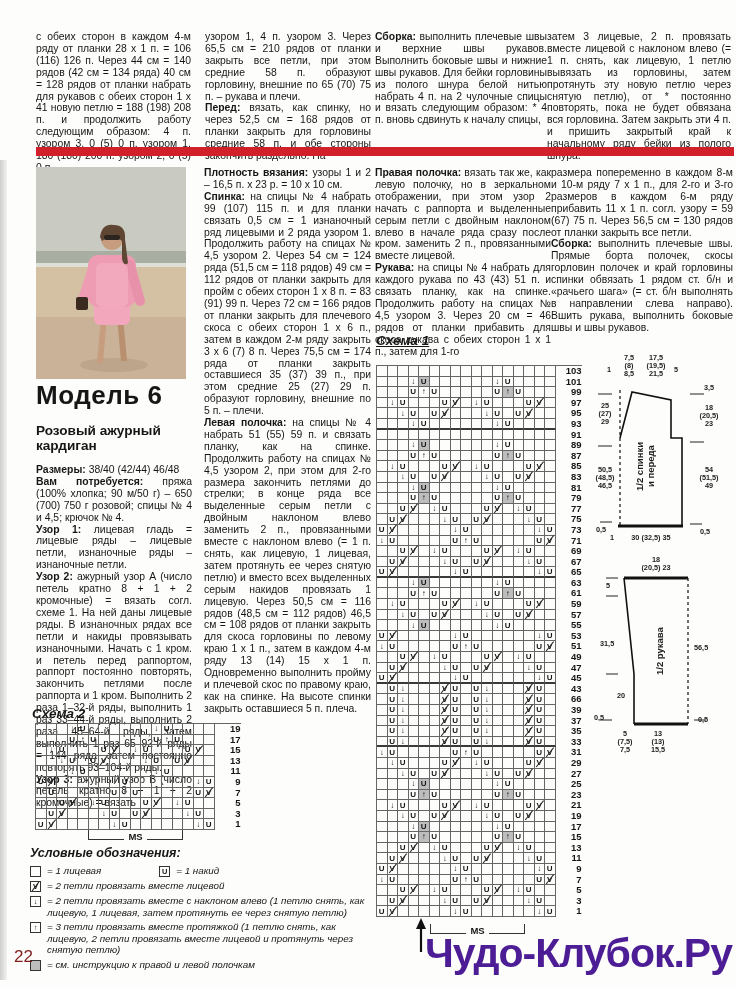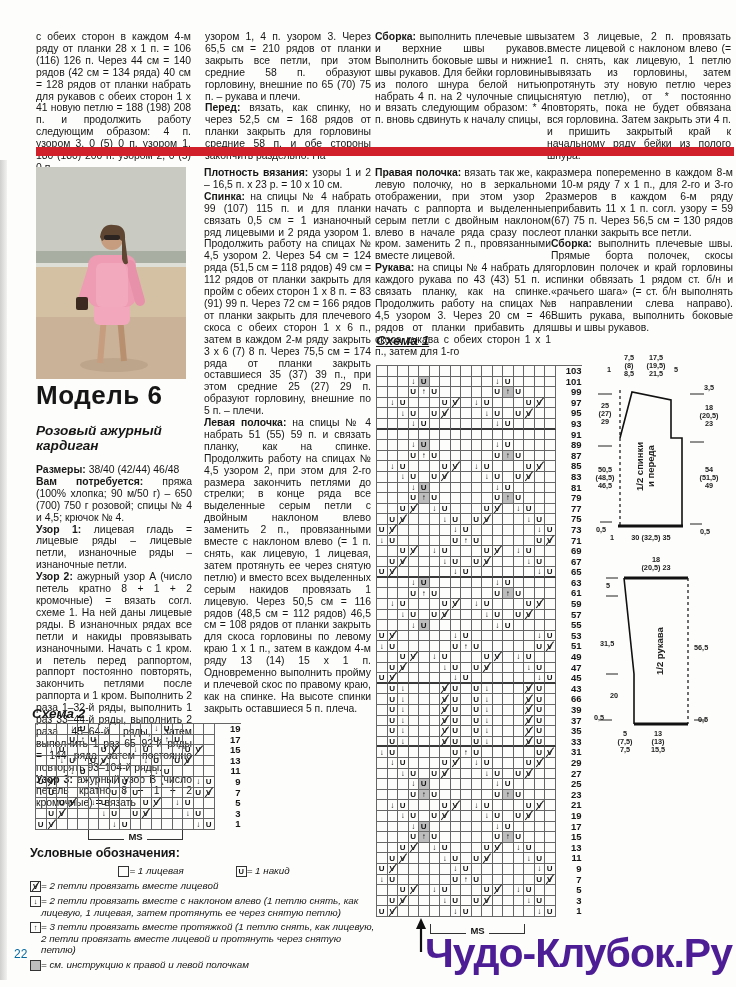--- a/index.html
+++ b/index.html
@@ -5,55 +5,55 @@
   html,body{margin:0;padding:0;background:#e8e8e6;}
   .page{position:relative;width:736px;height:987px;background:#fdfdfb;overflow:hidden;
         font-family:"Liberation Sans",sans-serif;color:#161616;}
   .edge-shadow{position:absolute;left:0;top:160px;width:7px;height:820px;
         background:linear-gradient(to right,#cfcfcd,#f2f2f0);}
   .abs{position:absolute;}
   .para{margin:0;text-align:justify;font-size:10.4px;line-height:11.9px;}
   .para b{font-weight:bold;}
   .red-bar{background:#d2202a;}
   h1.model-title{margin:0 0 12px;font-size:26px;font-weight:800;letter-spacing:.5px;}
-  .subtitle{font-size:13.6px;font-weight:bold;margin:0 0 11px;font-style:italic;}
+  .subtitle{font-size:13.6px;font-weight:bold;margin:0 0 11px;}
   .schema-title{font-style:italic;font-weight:bold;font-size:13.5px;}
   
   .chart{border-top:1px solid #666;}
   .crow{display:flex;align-items:stretch;}
   .crow.sec .cells .cell{border-bottom:2px solid #3a3a3a;}
   .cells{display:flex;border-left:1px solid #666;}
   .cell{width:10.5px;height:10.6px;box-sizing:border-box;border-right:1px solid #666;
         border-bottom:1px solid #666;font-size:8px;font-weight:bold;line-height:9px;
         display:flex;align-items:center;justify-content:center;position:relative;flex:none;}
   .cell.gray{background:#bdbdbd;}
   .slash::after{content:"";position:absolute;left:-1px;right:-1px;top:45%;
         border-top:1px solid #222;transform:rotate(-52deg);}
   .rownum{width:22px;flex:none;text-align:right;font-size:9.5px;font-weight:bold;
         line-height:10.6px;padding-left:4px;}
   .ms{display:flex;align-items:flex-start;height:13px;}
   .ms .riser{width:1px;height:10px;background:#333;flex:none;}
   .ms .hline{flex:1;height:9px;border-bottom:1px solid #333;}
   .ms .ms-label{font-size:9.5px;font-weight:bold;padding:2px 4px 0;line-height:10px;}
   
-  .legend-title{font-weight:bold;font-size:12.5px;margin-bottom:5px;}
-  .lrow{display:flex;align-items:flex-start;margin:3px 0;
-        font-style:italic;font-size:9.8px;line-height:11.5px;justify-content:center;}
+  .legend-title{font-style:italic;font-weight:bold;font-size:12.5px;margin-bottom:5px;}
+  .lrow{display:flex;align-items:flex-start;gap:6px;margin:3px 0;
+        font-style:italic;font-size:9.8px;line-height:11.5px;}
   .sym{display:inline-flex;width:11px;height:11px;box-sizing:border-box;border:1px solid #333;
         align-items:center;justify-content:center;font-size:7.5px;font-weight:bold;
         font-style:normal;position:relative;flex:none;margin-top:1px;}
   .sym.grayb{background:#bdbdbd;}
   .ltext{flex:1;}
   
   .dlabel{position:absolute;font-size:7.3px;line-height:8.2px;text-align:center;
         white-space:pre-line;font-weight:bold;color:#222;}
   .dlabel.rot{writing-mode:vertical-rl;transform:rotate(180deg);text-align:center;
         font-weight:bold;font-size:9.5px;line-height:11px;}
   .logo{font-size:41px;font-weight:800;letter-spacing:-1px;color:#4c1d95;text-align:right;}
-  .pagenum{font-size:12px;color:#0369a1;}
+  .pagenum{font-size:17px;color:#7f1d1d;}
   .up-arrow{position:absolute;}
 </style>
 </head>
 <body>
 
 <div class="page">
   <div class="edge-shadow"></div>
 
   <div class="abs" style="left:36px;top:31px;width:155px;">
       <p class="para">с обеих сторон в каждом 4-м ряду от планки 28 х 1 п. = 106 (116) 126 п. Через 44 см = 140 рядов (42 см = 134 ряда) 40 см = 128 рядов от планки набрать для рукавов с обеих сторон 1 х 41 новую петлю = 188 (198) 208 п. и продолжить работу следующим образом: 4 п. узором 3, 0 (5) 0 п. узором 1, 180 (180) 200 п. узором 2, 0 (5) 0 п.</p>
@@ -1597,21 +1597,21 @@
       <line x1="12" y1="22" x2="24" y2="22" stroke="#222" stroke-width="1"></line>
       <line x1="12" y1="40" x2="24" y2="40" stroke="#222" stroke-width="1"></line>
       <line x1="12" y1="118" x2="24" y2="118" stroke="#222" stroke-width="1"></line>
       <line x1="6" y1="164" x2="18" y2="164" stroke="#222" stroke-width="1"></line>
       <line x1="100" y1="164" x2="112" y2="164" stroke="#222" stroke-width="1"></line>
     </svg>
     <div class="dlabel" style="left:34px;top:0;width:56px;">18
 (20,5) 23</div>
     <div class="dlabel" style="left:12px;top:26px;">5</div>
     <div class="dlabel" style="left:6px;top:84px;">31,5</div>
-    <div class="dlabel" style="left:16px;top:136px;">20</div>
+    <div class="dlabel" style="left:23px;top:136px;">20</div>
     <div class="dlabel" style="left:0;top:158px;">0,5</div>
     <div class="dlabel" style="left:100px;top:88px;">56,5</div>
     <div class="dlabel" style="left:104px;top:160px;">0,5</div>
     <div class="dlabel" style="left:20px;top:174px;width:22px;">5
 (7,5)
 7,5</div>
     <div class="dlabel" style="left:50px;top:174px;width:28px;">13
 (13)
 15,5</div>
     <div class="dlabel rot" style="left:60px;top:55px;height:80px;">1/2 рукава</div>

